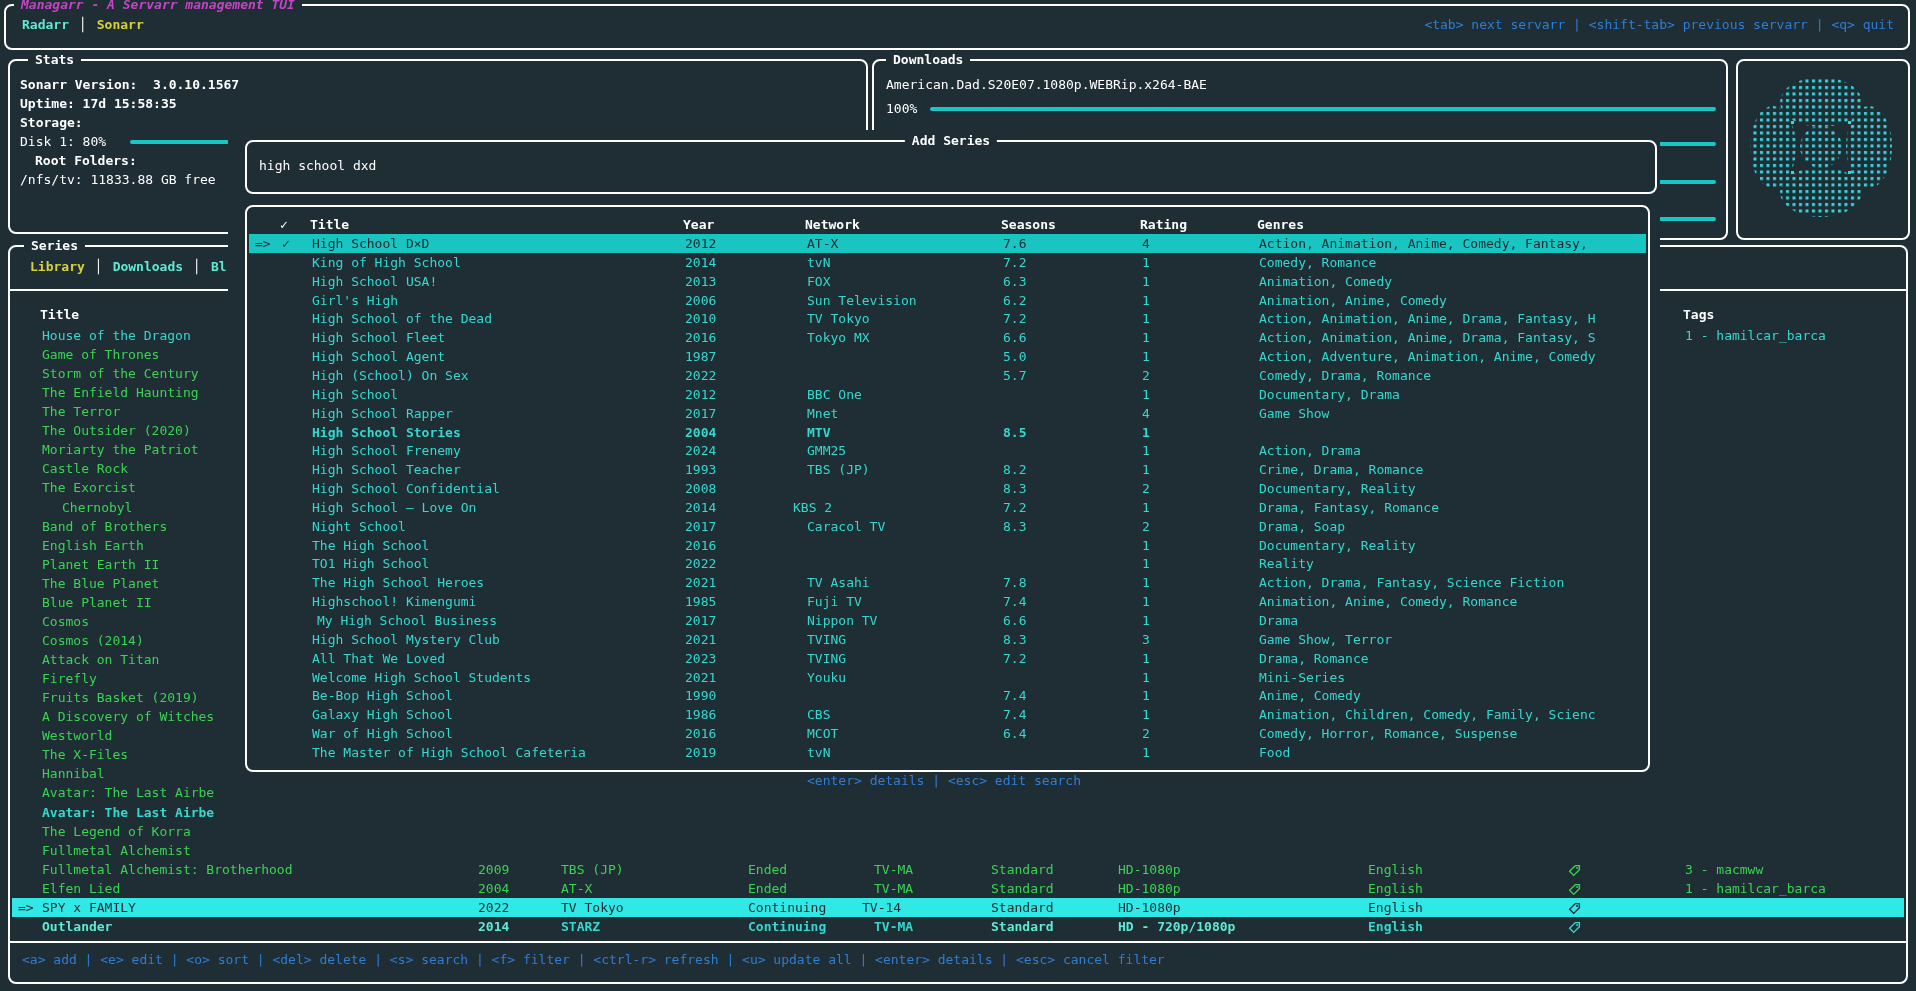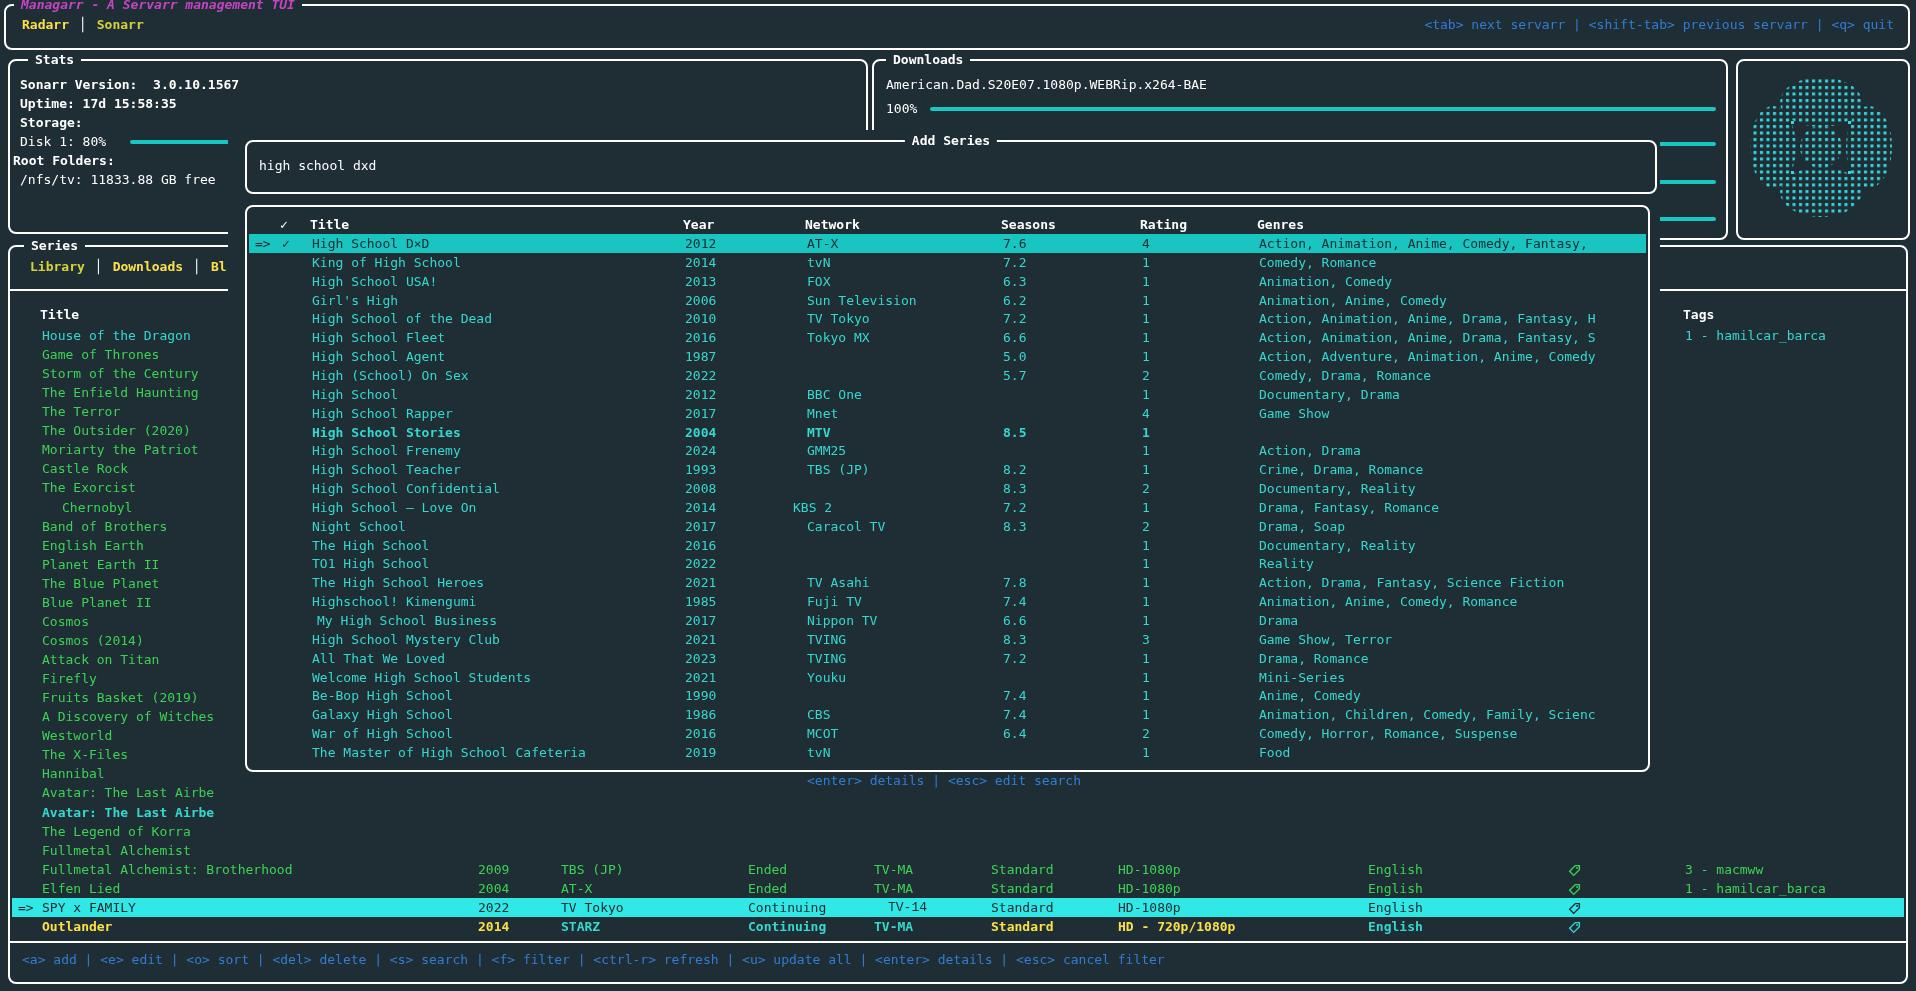--- a/index.html
+++ b/index.html
@@ -8,21 +8,21 @@
     background:var(--bg,#1f2d35);
     font-family:"DejaVu Sans Mono","Liberation Mono",monospace;
     font-size:13px;line-height:19px;color:#fff;
   }
   .panel{position:absolute;border:2px solid #fff;border-radius:8px;background:var(--bg);}
   .panel-title{position:absolute;top:-11px;left:14px;background:var(--bg);padding:0 7px;font-weight:bold;color:#fff;white-space:pre;}
   .magenta{color:var(--magenta);font-style:italic;}
   .cyan{color:var(--cyan);}
   .green{color:var(--green);}
   .yellow{color:var(--yellow);}
-  .white{color:#fde047;}
+  .white{color:#5eead4;}
   .bold{font-weight:bold;}
   .kb{color:var(--blue);white-space:pre;}
   .tabsep{color:#fff;padding:0 10px;}
   .gauge{position:absolute;height:4px;background:var(--gauge);border-radius:2px;}
   .sep{position:absolute;height:2px;background:#fff;left:0;right:0;}
   .cell{position:absolute;white-space:pre;top:0;}
   .trow{position:absolute;left:2px;right:2px;height:19px;overflow:hidden;}
   .trow.sel-main{background:var(--selbg-main);}
   .trow.sel-main .cell{color:var(--seltext) !important;}
   .trow.sel-modal{background:var(--selbg-modal);}
@@ -43,21 +43,21 @@
 </div>
 
 <div class="panel" id="stats-panel" style="left:8px;top:59px;width:856px;height:171px;">
   <span class="panel-title" style="left:18px;">Stats</span>
   <div id="stats-lines">
       <div class="bold" style="position: absolute; left: 10px; white-space: pre; top: 14px;">Sonarr Version:  3.0.10.1567</div>
       <div class="bold" style="position: absolute; left: 10px; white-space: pre; top: 33px;">Uptime: 17d 15:58:35</div>
       <div class="bold" style="position: absolute; left: 10px; white-space: pre; top: 52px;">Storage:</div>
       <div class="" style="position: absolute; left: 10px; white-space: pre; top: 71px;">Disk 1: 80%</div>
       <div class="gauge" style="left: 120px; width: 106px; top: 79px;"></div>
-      <div class="bold" style="position: absolute; left: 3px; white-space: pre; top: 90px; text-align: right;">Root Folders:</div>
+      <div class="bold" style="position: absolute; left: 25px; white-space: pre; top: 90px; text-align: right;">Root Folders:</div>
       <div class="" style="position: absolute; left: 10px; white-space: pre; top: 109px;">/nfs/tv: 11833.88 GB free</div>
     </div>
 </div>
 
 <div class="panel" id="downloads-panel" style="left:872px;top:59px;width:852px;height:177px;">
   <span class="panel-title" style="left:12px;">Downloads</span>
   <div style="position:absolute;left:12px;top:14px;white-space:pre;">American.Dad.S20E07.1080p.WEBRip.x264-BAE</div>
   <div style="position:absolute;left:12px;top:38px;">100%</div>
   <div class="gauge" style="left:56px;right:10px;top:46px;"></div>
   <div class="gauge partial-gauge" style="left:12px;right:10px;top:81px;"></div>
@@ -209,21 +209,21 @@
             <circle cx="11.2" cy="4.8" r="1.2" fill="currentColor"></circle>
           </svg></span>
         <span class="cell green" style="left: 1673px;">1 - hamilcar_barca</span>
       </div>
       <div class="trow sel-main" style="top: 650.8px;">
         <span class="cell white" style="left: 6px;">=&gt;</span>
         <span class="cell white" style="left: 30px;">SPY x FAMILY</span>
         <span class="cell white" style="left: 466px;">2022</span>
         <span class="cell white" style="left: 549px;">TV Tokyo</span>
         <span class="cell white" style="left: 736px;">Continuing</span>
-        <span class="cell white" style="left: 876px; font-family: Liberation Mono, monospace;">TV-14</span>
+        <span class="cell white" style="left: 850px;">TV-14</span>
         <span class="cell white" style="left: 979px;">Standard</span>
         <span class="cell white" style="left: 1106px;">HD-1080p</span>
         <span class="cell white" style="left: 1356px;">English</span>
         <span class="cell white" style="left: 1556px;"><svg class="tagicon" width="13" height="13" viewBox="0 0 16 16">
             <path d="M2 9 L9 2 L14 2 L14 7 L7 14 Z" fill="none" stroke="currentColor" stroke-width="1.7"></path>
             <circle cx="11.2" cy="4.8" r="1.2" fill="currentColor"></circle>
           </svg></span>
       </div>
       <div class="trow" style="top: 669.86px;">
         <span class="cell white bold" style="left: 30px;">Outlander</span>

